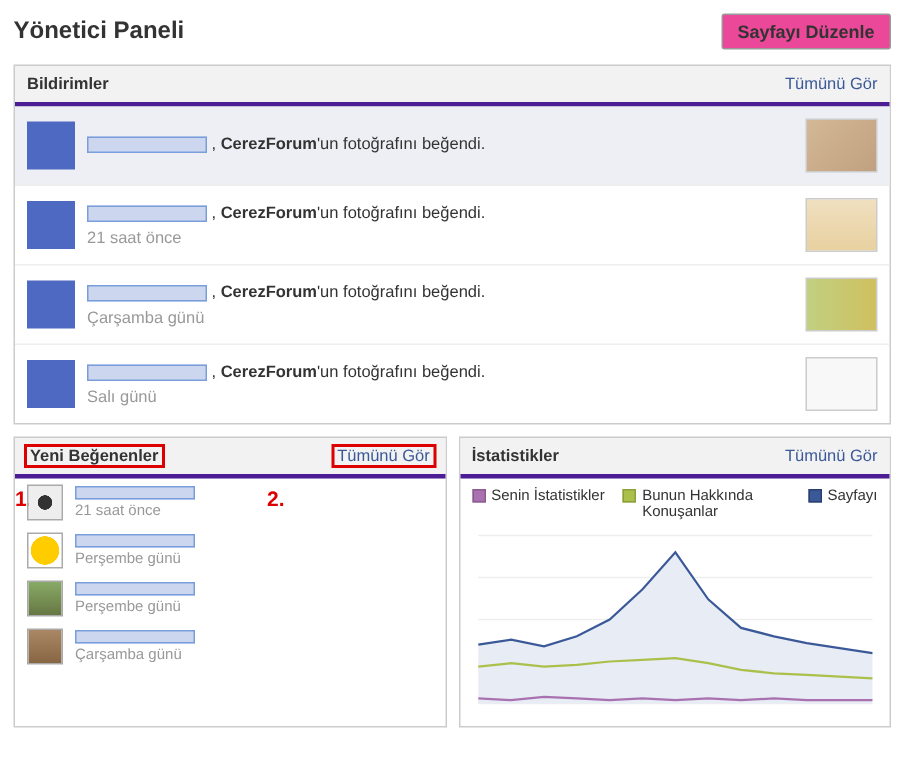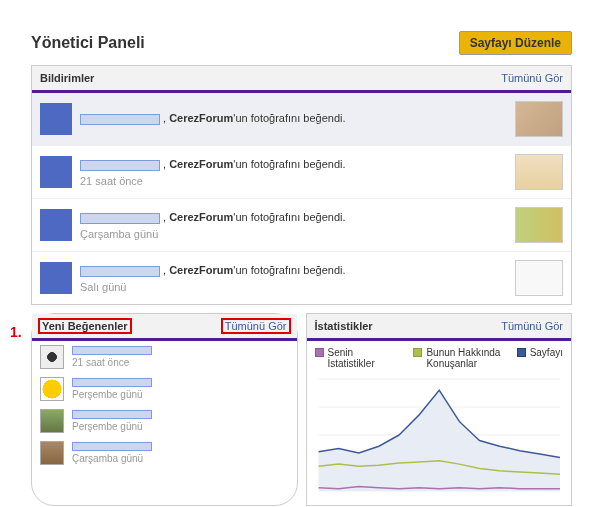--- a/index.html
+++ b/index.html
@@ -1,40 +1,40 @@
 <!DOCTYPE html>
 <html><head>
 <meta charset="utf-8">
 <style>
 * { box-sizing: border-box; margin: 0; padding: 0; }
 body { font-family: "Lucida Grande", Tahoma, Verdana, Arial, sans-serif; font-size: 11px; color: #333; background: #fff; }
-.container { width: 603px; height: 507px; position: relative; padding: 23px; }
+.container { width: 603px; height: 507px; position: relative; padding: 1px; }
 .header { display: flex; justify-content: space-between; align-items: center; margin: 8px 8px 10px 8px; }
 .title { font-size: 16px; font-weight: bold; color: #333; }
-.edit-btn { background: #eab308; border: 1px solid #999; border-radius: 2px; padding: 4px 10px; font-size: 12px; font-weight: bold; color: #333; cursor: pointer; }
+.edit-btn { background: #ec4899; border: 1px solid #999; border-radius: 2px; padding: 4px 10px; font-size: 12px; font-weight: bold; color: #333; cursor: pointer; }
 .panel { border: 1px solid #ccc; margin: 0 8px 8px 8px; position: relative; }
 .panel-header { background: #f2f2f2; border-bottom: 3px solid #4c1d95; padding: 6px 8px; display: flex; justify-content: space-between; align-items: center; }
 .panel-title { font-weight: bold; color: #333; font-size: 11px; }
 .see-all { color: #3b5998; cursor: pointer; font-size: 11px; }
 .notif-row { display: flex; align-items: center; padding: 8px; border-bottom: 1px solid #eee; }
 .notif-row.highlighted { background: #edeff4; }
 .notif-row:last-child { border-bottom: none; }
 .avatar { width: 32px; height: 32px; background: #4e69c2; flex-shrink: 0; margin-right: 8px; }
 .notif-body { flex: 1; min-width: 0; }
 .name-blur { display: inline-block; width: 80px; height: 11px; background: #ccd6ee; border: 1px solid #7a9edb; vertical-align: middle; margin-right: 3px; }
 .notif-text { color: #333; line-height: 1.4; }
 .notif-text b { font-weight: bold; }
 .notif-time { color: #999; margin-top: 2px; }
 .thumb { width: 48px; height: 36px; border: 1px solid #ccc; flex-shrink: 0; margin-left: 8px; background: linear-gradient(135deg,#d4b896,#c0a080); display:flex; align-items:center; justify-content:center; font-size:7px; color:#666; overflow:hidden; }
 .thumb.t2 { background: linear-gradient(#f0e0c0,#e8d0a0); }
 .thumb.t3 { background: linear-gradient(90deg,#c0d080,#d0c060); }
 .thumb.t4 { background: #f8f8f8; }
 .lower { display: flex; gap: 8px; margin: 0 8px 8px 8px; }
 .lower .panel { margin: 0; flex: 1; }
-.likers-panel { flex: 0 0 240px; border-radius: 23px; }
+.likers-panel { flex: 0 0 240px; }
 .liker-row { display: flex; align-items: center; padding: 4px 8px; }
 .liker-avatar { width: 24px; height: 24px; margin-right: 8px; flex-shrink: 0; border:1px solid #aaa; }
 .la1 { background: radial-gradient(circle,#333 30%,#eee 32%); }
 .la2 { background: radial-gradient(circle,#ffcc00 60%,#fff 62%); }
 .la3 { background: linear-gradient(#88aa66,#667744); }
 .la4 { background: linear-gradient(#aa8866,#886644); }
 .liker-body { flex: 1; }
 .liker-name-blur { display: block; width: 80px; height: 9px; background: #ccd6ee; border: 1px solid #7a9edb; margin-bottom: 2px; }
 .liker-time { color: #999; font-size: 10px; }
 .red-box-panel { border: 2px solid #d00; padding: 0 2px; }

